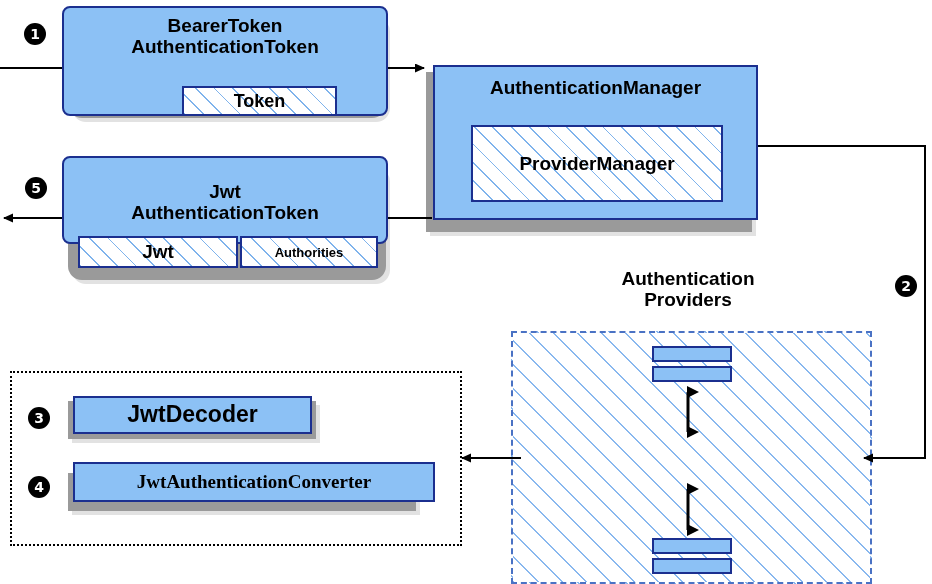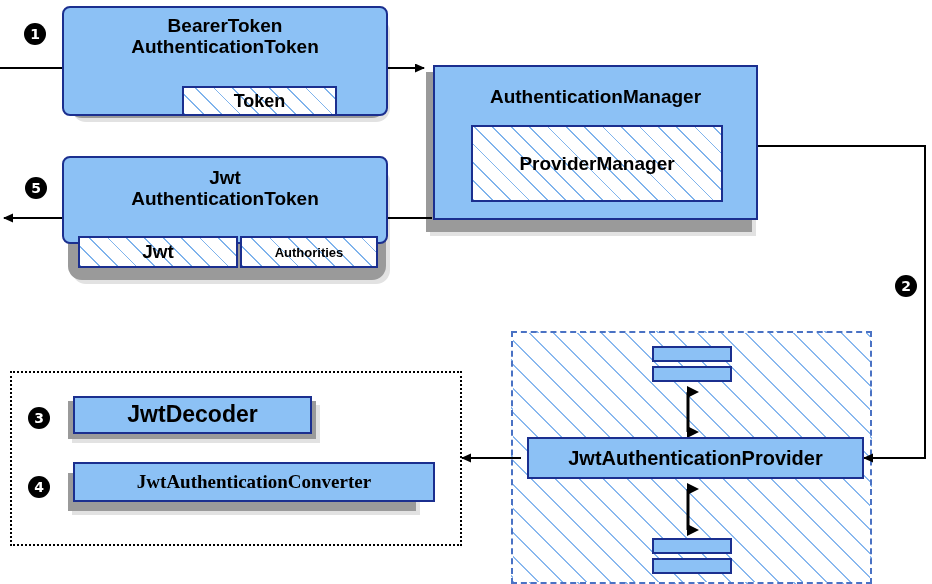--- a/index.html
+++ b/index.html
@@ -183,48 +183,47 @@
   <div class="shadow2 rounded" style="left:72px; top:18px; width:318px; height:104px;"></div>
   <div class="shadow1 rounded" style="left:68px; top:14px; width:318px; height:104px;"></div>
   <div class="node rounded" style="left:62px; top:6px; width:326px; height:110px; padding-top:7px;">
     <div class="node-title" style="font-size:19px;">BearerToken
 AuthenticationToken</div>
     <div class="hatch-box" style="position:absolute; left:85px; top:78px; width:155px; height:30px; font-size:18px;margin-left:33px;">Token</div>
   </div>
 
   <div class="shadow2" style="left:430px; top:76px; width:326px; height:160px;"></div>
   <div class="shadow1" style="left:426px; top:72px; width:326px; height:160px;"></div>
-  <div class="node" style="left:433px; top:65px; width:325px; height:155px; padding-top:19px;">
+  <div class="node" style="left:433px; top:65px; width:325px; height:155px; padding-top:10px;">
     <div class="node-title" style="font-size:19px;">AuthenticationManager</div>
     <div class="hatch-box" style="position:absolute; left:36px; top:58px; width:252px; height:77px; font-size:19px;text-align:center;">ProviderManager</div>
   </div>
 
   <div class="shadow2 rounded" style="left:72px; top:168px; width:318px; height:116px;"></div>
   <div class="shadow1 rounded" style="left:68px; top:164px; width:318px; height:116px;"></div>
-  <div class="node rounded" style="left:62px; top:156px; width:326px; height:88px; padding-top:9px;">
+  <div class="node rounded" style="left:62px; top:156px; width:326px; height:88px; padding-top:23px;">
     <div class="node-title" style="font-size:19px;">Jwt
 AuthenticationToken</div>
     <div class="hatch-box" style="position:absolute; left:14px; top:78px; width:160px; height:32px; font-size:19px;">Jwt</div>
     <div class="hatch-box" style="position:absolute; left:176px; top:78px; width:138px; height:32px; font-size:13px;">Authorities</div>
   </div>
 
+  <div class="caption" style="left:560px; top:268px; width:256px; font-size:19px;">Authentication
+Providers</div>
 
   <div class="group-dashed-hatch" style="left:511px; top:331px; width:361px; height:253px;"></div>
 
   <div class="mini-bar" style="left:652px; top:346px; width:80px; height:16px;"></div>
   <div class="mini-bar" style="left:652px; top:366px; width:80px; height:16px;"></div>
 
   <div class="mini-bar" style="left:652px; top:538px; width:80px; height:16px;"></div>
   <div class="mini-bar" style="left:652px; top:558px; width:80px; height:16px;"></div>
 
   <div class="shadow2" style="left:526px; top:447px; width:336px; height:44px;"></div>
   <div class="shadow1" style="left:522px; top:443px; width:336px; height:44px;"></div>
-  <div class="node" style="left:527px; top:437px; width:337px; height:42px; justify-content:center;">
-    <div class="node-title" style="font-size:20px;">JwtAuthenticationProvider</div>
-  </div>
 
   <div class="group-dotted" style="left:10px; top:371px; width:452px; height:175px;"></div>
 
   <div class="shadow2" style="left:72px; top:405px; width:248px; height:38px;"></div>
   <div class="shadow1" style="left:68px; top:401px; width:248px; height:38px;"></div>
   <div class="node" style="left:73px; top:396px; width:239px; height:38px; justify-content:center;">
     <div class="node-title" style="font-size:23px;">JwtDecoder</div>
   </div>
 
   <div class="shadow2" style="left:72px; top:477px; width:348px; height:38px;"></div>

